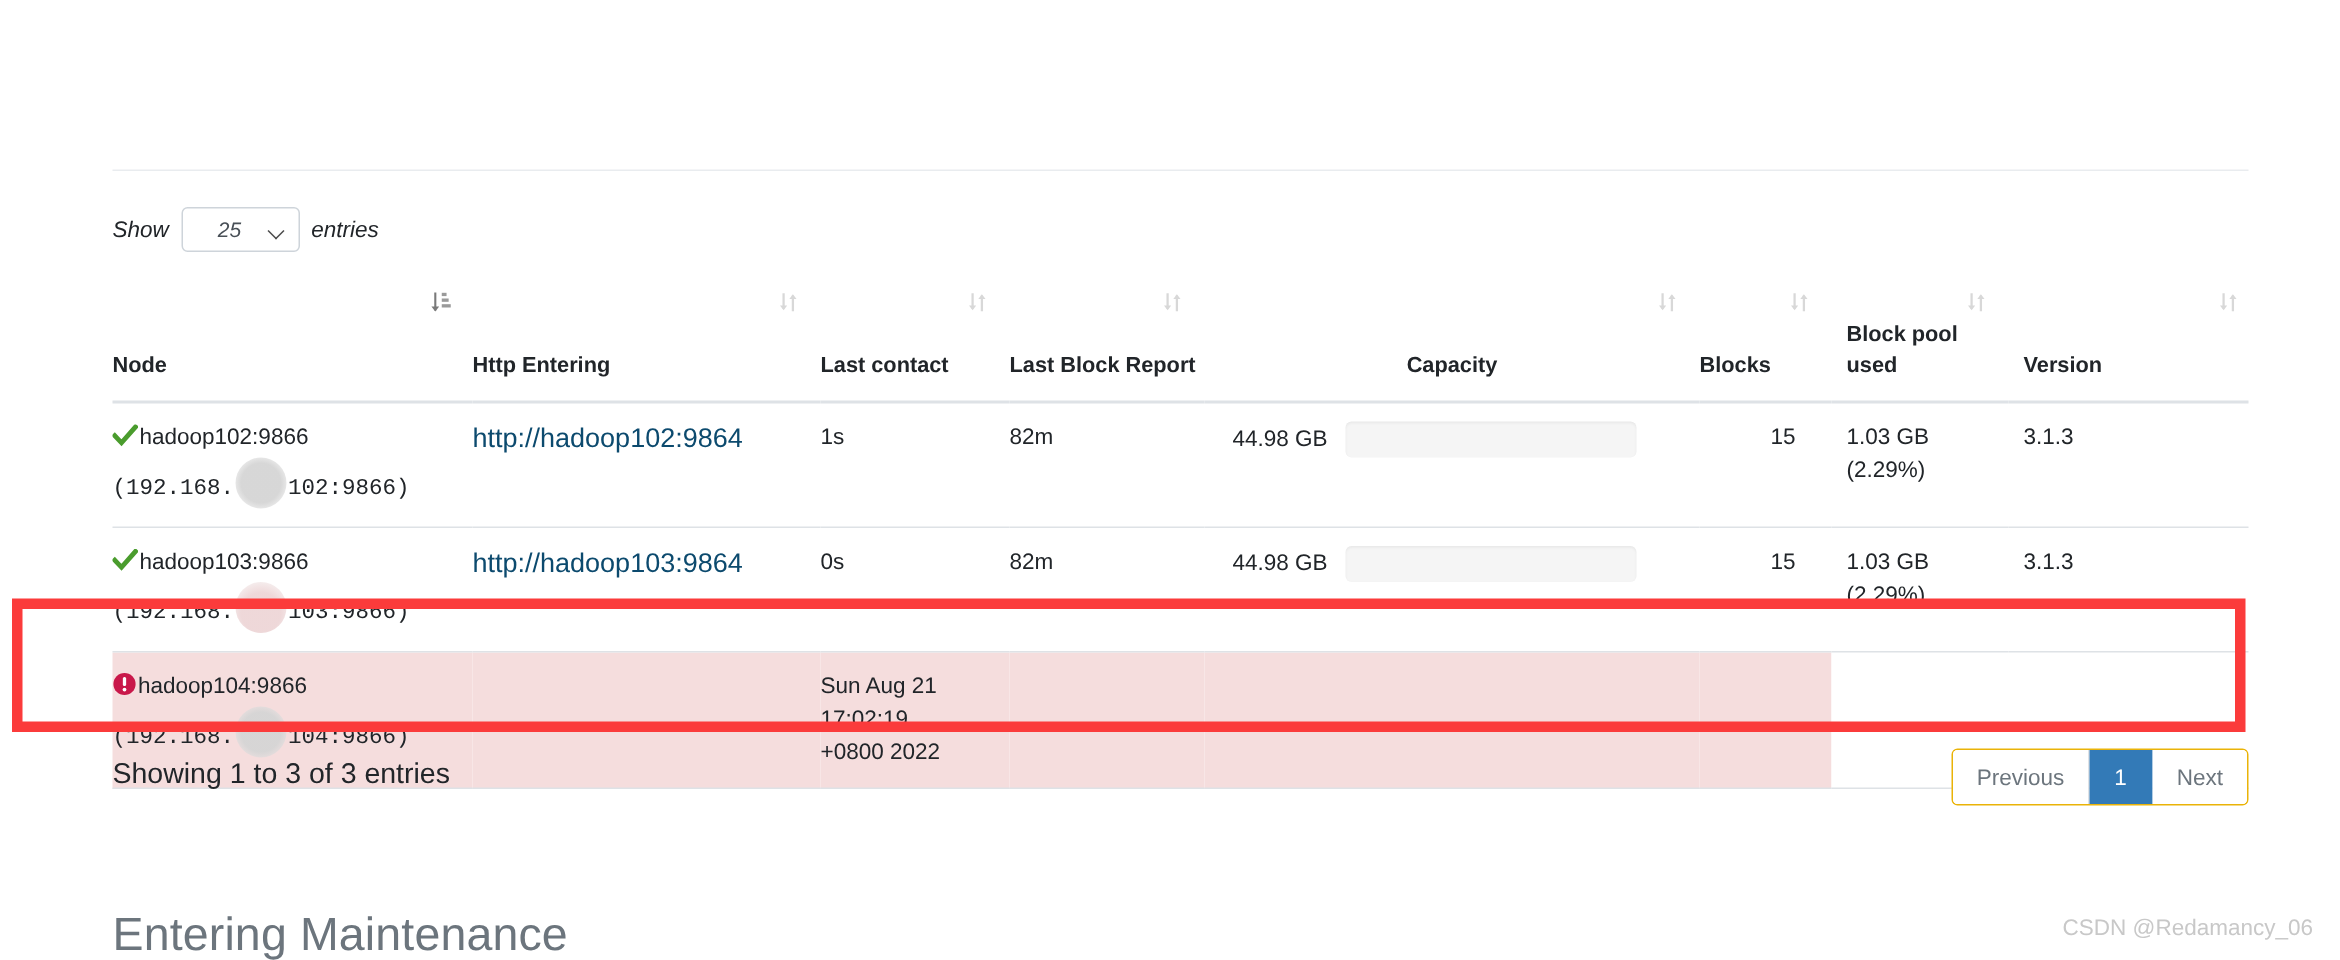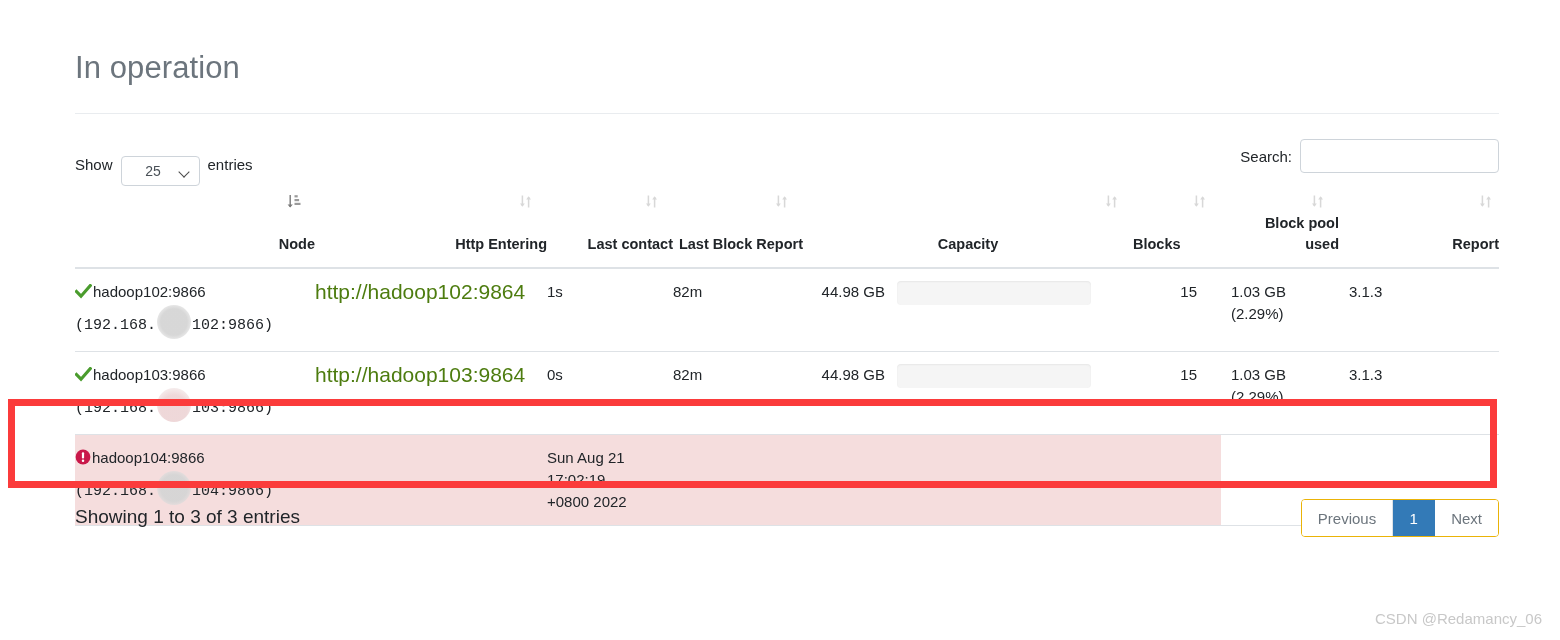--- a/index.html
+++ b/index.html
@@ -39,24 +39,26 @@
     top: 113px;
     width: 1424px;
     height: 1px;
     background: #e9ecef;
   }
 
   
   .length-control {
     position: absolute;
     left: 75px;
-    top: 156px;
+    top: 138px;
     display: flex;
+    align-items: center;
     font-size: 15px;
     color: #212529;
+    font-style: italic;
   }
   .length-control .lbl { white-space: nowrap; }
   .select-box {
     position: relative;
     margin: 0 8px;
     width: 79px;
     height: 30px;
     border: 1px solid #ced4da;
     border-radius: 4px;
     background: #fff;
@@ -110,21 +112,21 @@
     width: 1424px;
   }
   table.dt {
     width: 1424px;
     border-collapse: collapse;
     table-layout: fixed;
   }
   table.dt thead th {
     position: relative;
     vertical-align: bottom;
-    text-align: right;
+    text-align: left;
     font-size: 14.5px;
     font-weight: bold;
     color: #212529;
     padding: 0 0 12px 0;
     border-bottom: 2px solid #dee2e6;
     line-height: 21px;
     height: 78px;
     cursor: pointer;
   }
   .sort-icon {
@@ -167,23 +169,23 @@
     background: radial-gradient(circle at 50% 50%, rgba(222,222,222,0.97) 55%, rgba(235,235,235,0.55) 80%, rgba(255,255,255,0) 100%);
   }
   .redact.pinkish {
     background: radial-gradient(circle at 50% 60%, rgba(238,215,216,0.98) 50%, rgba(240,228,228,0.6) 80%, rgba(255,255,255,0) 100%);
   }
   .redact.greyish {
     background: radial-gradient(circle at 50% 50%, rgba(213,213,213,0.95) 55%, rgba(228,228,228,0.5) 82%, rgba(255,255,255,0) 100%);
   }
 
   a.http-link {
-    color: #4d7c0f;
+    color: #0c4a6e;
     text-decoration: none;
-    font-size: 21px;
+    font-size: 18px;
     text-align: right;
   }
 
   .capacity-cell { white-space: nowrap; }
   .cap-text {
     display: inline-block;
     width: 82px;
     text-align: right;
     font-size: 15px;
     vertical-align: 2px;
@@ -265,36 +267,31 @@
     font-size: 15px;
     color: #c8c8c8;
     white-space: nowrap;
   }
 </style>
 </head>
 <body>
 
 <div class="page">
 
-  <div class="section-title" id="title-in-operation">In operation</div>
   <div class="hr-top"></div>
 
   <div class="length-control">
     <span class="lbl">Show</span>
     <div class="select-box">
       <span class="sel-val">25</span>
       <span class="chev"></span>
     </div>
     <span class="lbl">entries</span>
   </div>
 
-  <div class="search-control">
-    <span class="lbl">Search:</span>
-    <input class="search-input" type="text" placeholder="" style="">
-  </div>
 
   <div class="table-wrap">
     <table class="dt">
       <colgroup>
         <col style="width:240px">
         <col style="width:232px">
         <col style="width:126px">
         <col style="width:130px">
         <col style="width:330px">
         <col style="width:88px">
@@ -375,21 +372,21 @@
             <span class="sort-icon">
               <svg width="14" height="17" viewBox="0 0 14 17">
                 <path d="M3.4 1.5 L3.4 12" stroke="#d8d8d8" stroke-width="1.5" fill="none"></path>
                 <path d="M1.0 9.6 L3.4 12.8 L5.8 9.6 Z" fill="#d8d8d8"></path>
                 <path d="M9.6 13.5 L9.6 3" stroke="#d8d8d8" stroke-width="1.5" fill="none"></path>
                 <path d="M7.2 5.4 L9.6 2.2 L12.0 5.4 Z" fill="#d8d8d8"></path>
               </svg>
             </span>
           </th>
           <th style="padding-left:10px">
-            <span class="th-label">Report</span>
+            <span class="th-label">Version</span>
             <span class="sort-icon" style="right:6px">
               <svg width="14" height="17" viewBox="0 0 14 17">
                 <path d="M3.4 1.5 L3.4 12" stroke="#d8d8d8" stroke-width="1.5" fill="none"></path>
                 <path d="M1.0 9.6 L3.4 12.8 L5.8 9.6 Z" fill="#d8d8d8"></path>
                 <path d="M9.6 13.5 L9.6 3" stroke="#d8d8d8" stroke-width="1.5" fill="none"></path>
                 <path d="M7.2 5.4 L9.6 2.2 L12.0 5.4 Z" fill="#d8d8d8"></path>
               </svg>
             </span>
           </th>
         </tr>
@@ -497,16 +494,17 @@
   <div class="dt-info">Showing 1 to 3 of 3 entries</div>
 
   <div class="pagination">
     <div class="page-btn">Previous</div>
     <div class="page-btn active">1</div>
     <div class="page-btn">Next</div>
   </div>
 
   <div class="annot-box"></div>
 
+  <div class="section-title" id="title-entering-maintenance">Entering Maintenance</div>
 
   <div class="watermark">CSDN @Redamancy_06</div>
 
 </div>
 
 </body></html>

